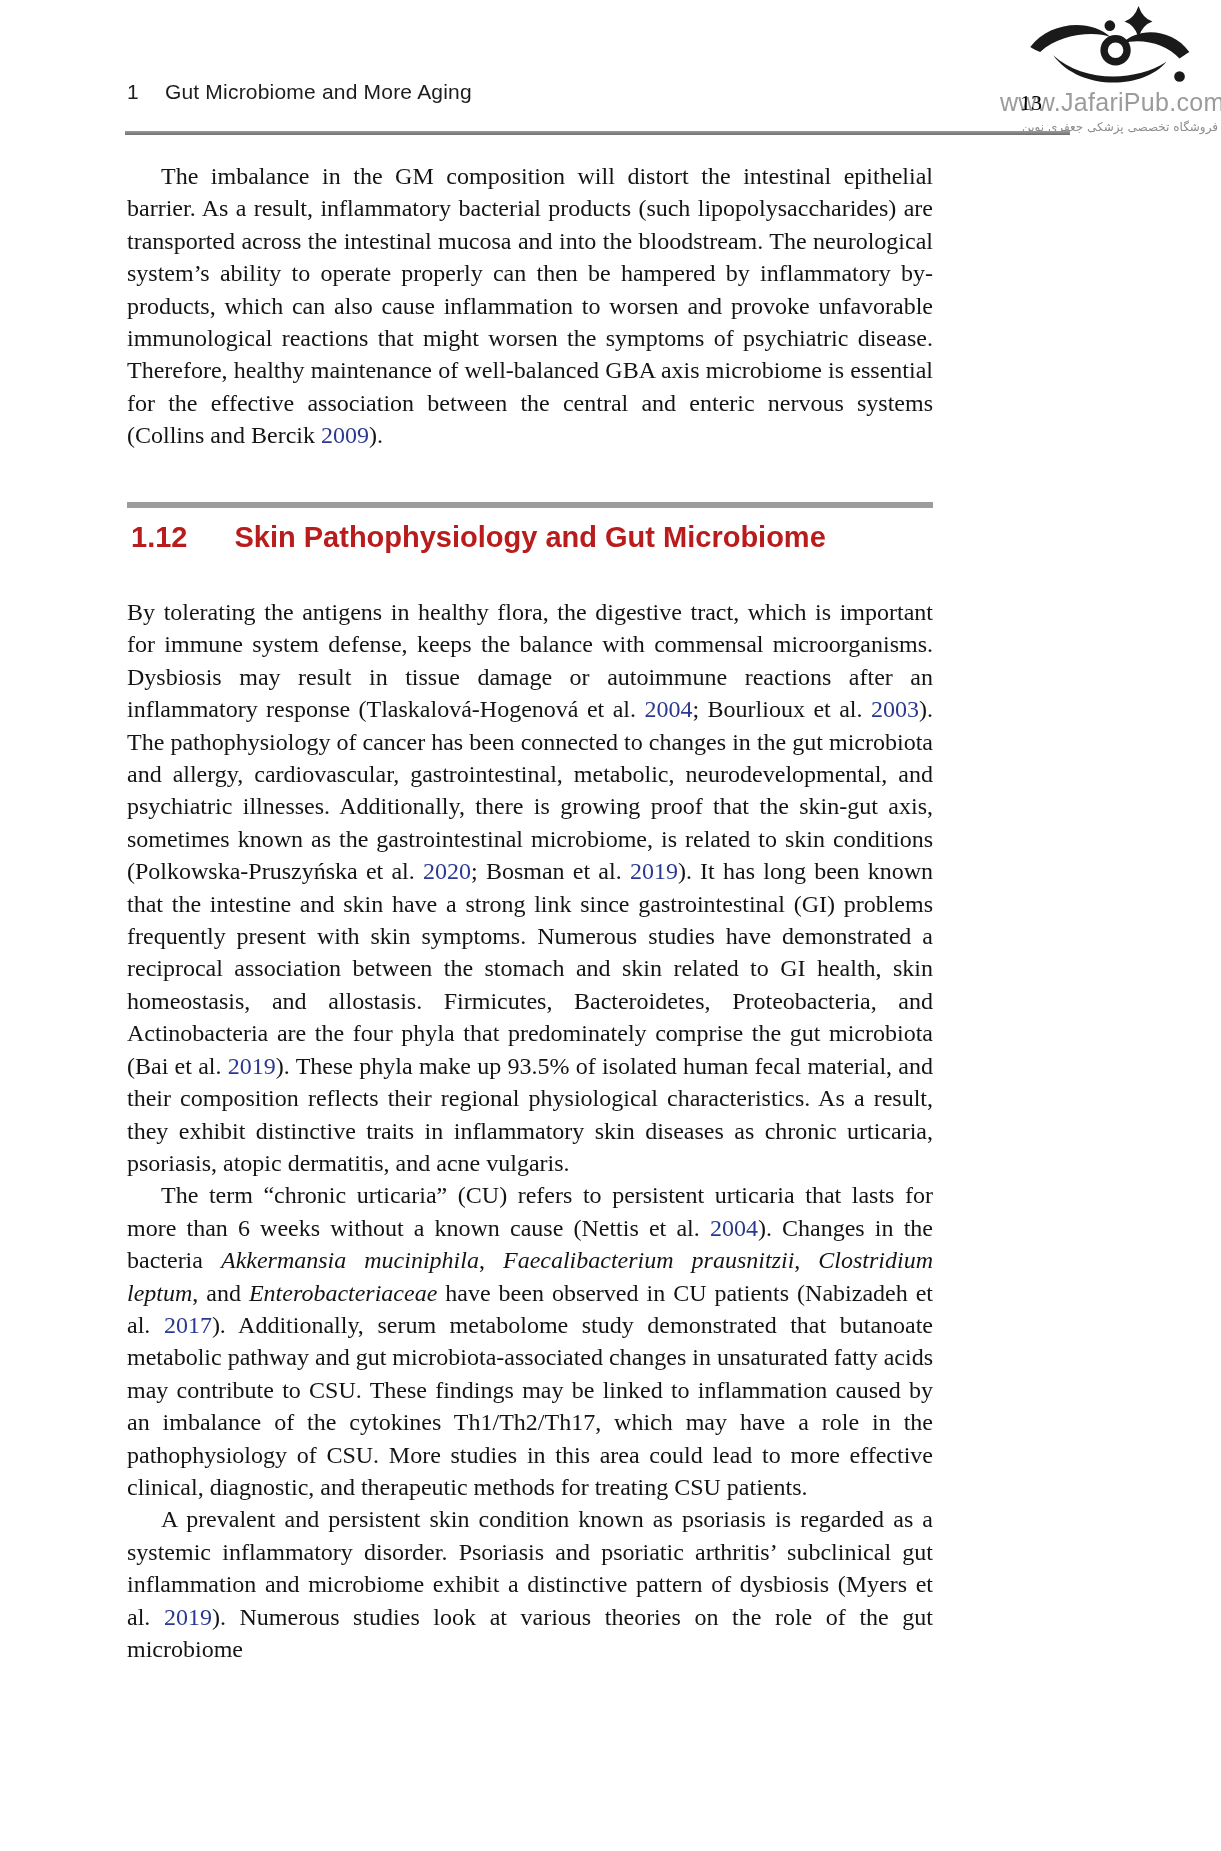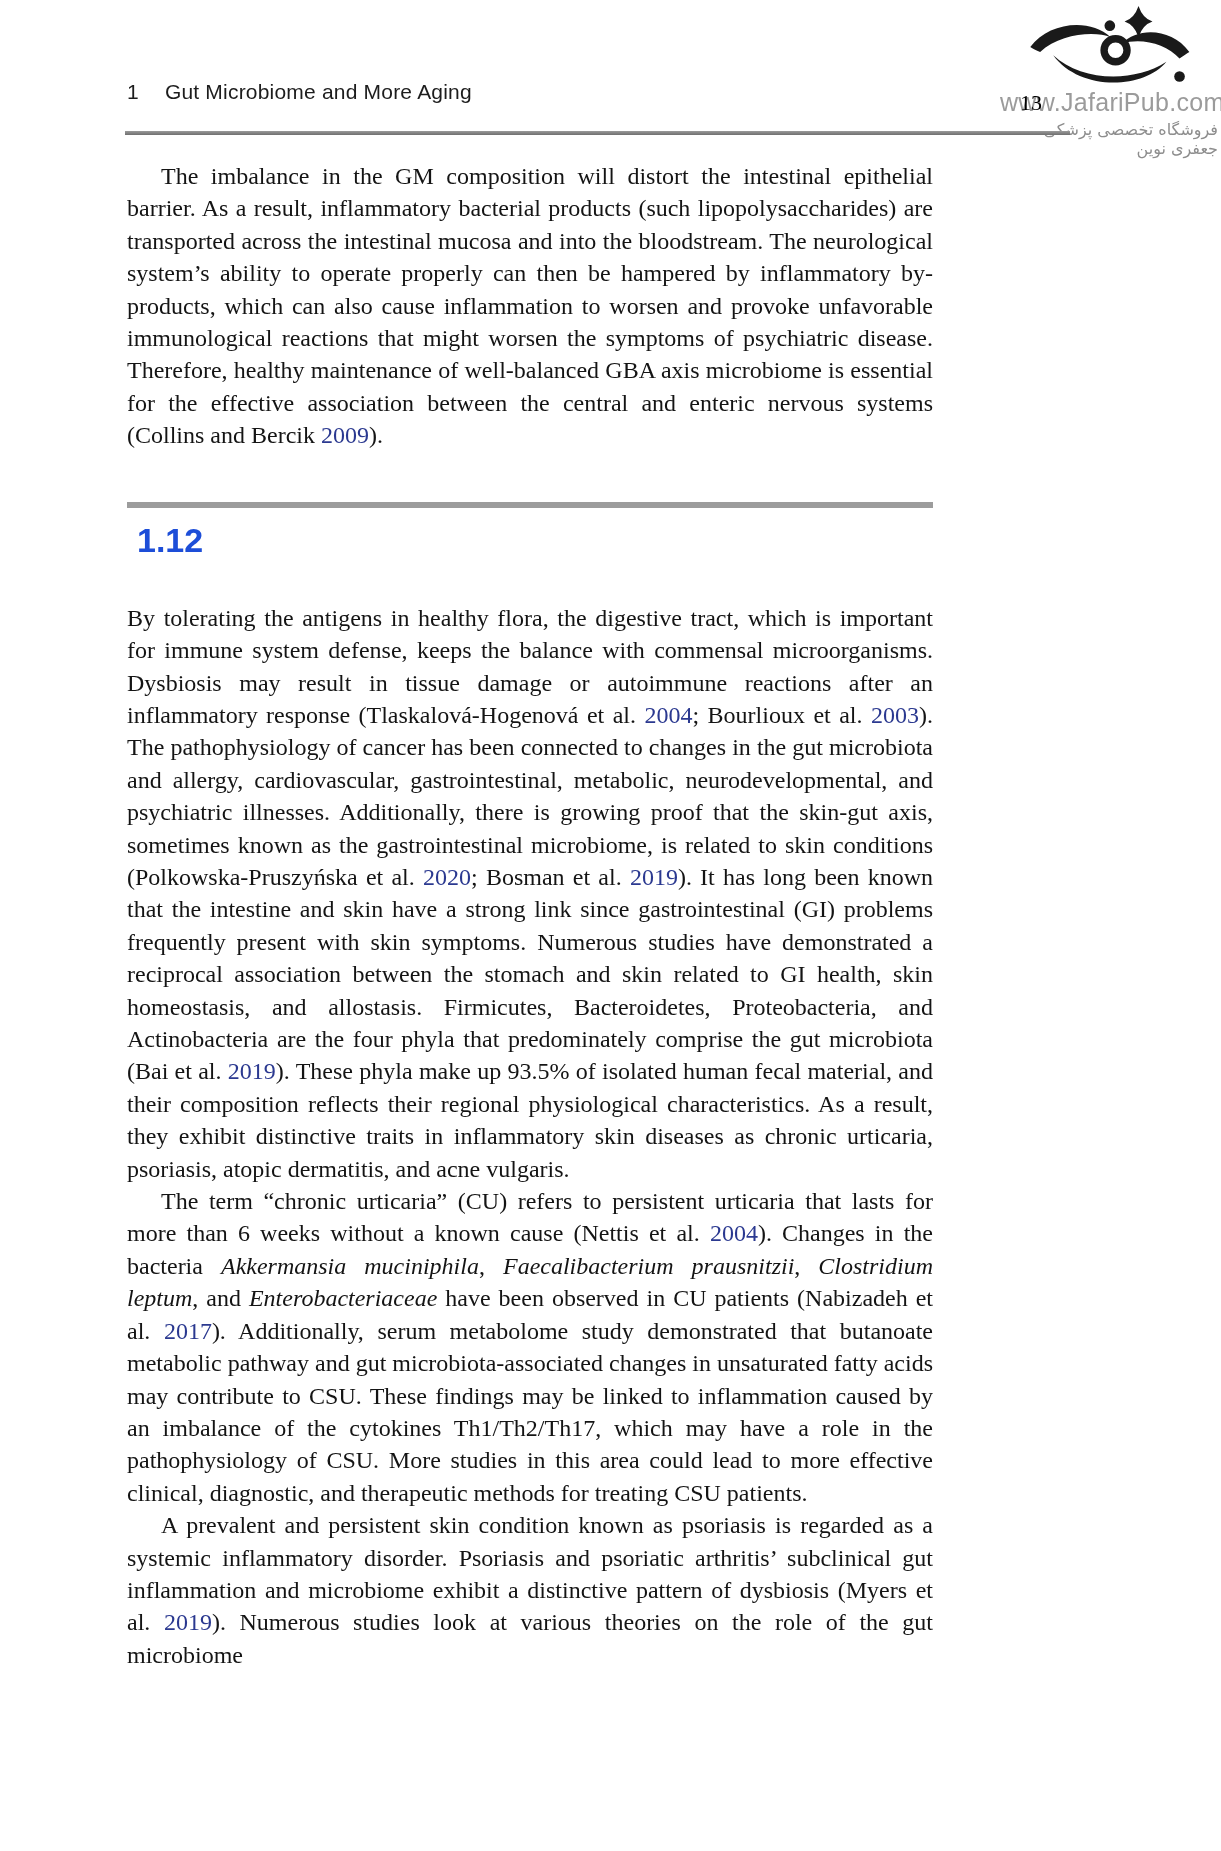--- a/index.html
+++ b/index.html
@@ -19,40 +19,40 @@
     background:linear-gradient(#9a9a9a,#6f6f6f);
   }
   
   .watermark { position:absolute; left:1000px; top:6px; width:218px; text-align:center; }
   .watermark svg { display:block; margin:0 auto; }
   .wm-site {
     font-family:"Liberation Sans", sans-serif; font-size:25px; color:#9b9b9b;
     margin-top:0px; letter-spacing:0.3px;
   }
   .wm-fa {
-    font-family:"DejaVu Sans", sans-serif; font-size:16px; color:#8d8d8d;
+    font-family:"DejaVu Sans", sans-serif; font-size:12px; color:#8d8d8d;
     direction:rtl; text-align:right; margin-top:3px;
   }
   .page-number {
     position:absolute; left:1020px; top:90px; font-size:22px; color:#000;
     z-index:2; font-family:"Liberation Serif", serif;
   }
   
   .body-text {
     position:absolute; left:127px; top:160px; width:806px;
     font-size:24px; line-height:32.4px; text-align:justify;
   }
   .body-text p { margin:0; }
   .body-text p.indent { text-indent:34px; }
   .cite { color:#2b3990; text-decoration:none; cursor:pointer; }
   em.species { font-style:italic; }
   .section-heading { margin:50px 0 42px 0; font-family:"Liberation Sans", sans-serif; }
   .heading-rule { height:6px; background:#9c9c9c; margin-bottom:13px; }
   .section-heading h2 {
-    margin:10px; font-size:34px; font-weight:700; color:#1d4ed8;
+    margin:4px; font-size:29px; font-weight:700; color:#b91c1c;
     display:flex; gap:47px; line-height:1.15; text-align:left;
   }
 </style>
 </head>
 <body>
 
 <div class="page">
 
   <div class="running-header">
     <span>1</span>
@@ -78,20 +78,21 @@
   <div class="page-number">13</div>
 
   <div class="header-rule"></div>
 
   <main class="body-text" id="body-text">
       <p class="indent"><span>The imbalance in the GM composition will distort the intestinal epithelial barrier. As a result, inflammatory bacterial products (such lipopolysaccharides) are transported across the intestinal mucosa and into the bloodstream. The neurological system’s ability to operate properly can then be hampered by inflammatory by-products, which can also cause inflammation to worsen and provoke unfavorable immunological reactions that might worsen the symptoms of psychiatric disease. Therefore, healthy maintenance of well-balanced GBA axis microbiome is essential for the effective association between the central and enteric nervous systems (Collins and Bercik </span><a class="cite">2009</a><span>).</span></p>
       <div class="section-heading">
         <div class="heading-rule"></div>
         <h2>
           <span>1.12</span>
+          <span>Skin Pathophysiology and Gut Microbiome</span>
         </h2>
       </div>
       <p><span>By tolerating the antigens in healthy flora, the digestive tract, which is important for immune system defense, keeps the balance with commensal microorganisms. Dysbiosis may result in tissue damage or autoimmune reactions after an inflammatory response (Tlaskalová-Hogenová et al. </span><a class="cite">2004</a><span>; Bourlioux et al. </span><a class="cite">2003</a><span>). The pathophysiology of cancer has been connected to changes in the gut microbiota and allergy, cardiovascular, gastrointestinal, metabolic, neurodevelopmental, and psychiatric illnesses. Additionally, there is growing proof that the skin-gut axis, sometimes known as the gastrointestinal microbiome, is related to skin conditions (Polkowska-Pruszyńska et al. </span><a class="cite">2020</a><span>; Bosman et al. </span><a class="cite">2019</a><span>). It has long been known that the intestine and skin have a strong link since gastrointestinal (GI) problems frequently present with skin symptoms. Numerous studies have demonstrated a reciprocal association between the stomach and skin related to GI health, skin homeostasis, and allostasis. Firmicutes, Bacteroidetes, Proteobacteria, and Actinobacteria are the four phyla that predominately comprise the gut microbiota (Bai et al. </span><a class="cite">2019</a><span>). These phyla make up 93.5% of isolated human fecal material, and their composition reflects their regional physiological characteristics. As a result, they exhibit distinctive traits in inflammatory skin diseases as chronic urticaria, psoriasis, atopic dermatitis, and acne vulgaris.</span></p>
       <p class="indent"><span>The term “chronic urticaria” (CU) refers to persistent urticaria that lasts for more than 6 weeks without a known cause (Nettis et al. </span><a class="cite">2004</a><span>). Changes in the bacteria </span><em class="species">Akkermansia muciniphila</em><span>, </span><em class="species">Faecalibacterium prausnitzii</em><span>, </span><em class="species">Clostridium leptum</em><span>, and </span><em class="species">Enterobacteriaceae</em><span> have been observed in CU patients (Nabizadeh et al. </span><a class="cite">2017</a><span>). Additionally, serum metabolome study demonstrated that butanoate metabolic pathway and gut microbiota-associated changes in unsaturated fatty acids may contribute to CSU. These findings may be linked to inflammation caused by an imbalance of the cytokines Th1/Th2/Th17, which may have a role in the pathophysiology of CSU. More studies in this area could lead to more effective clinical, diagnostic, and therapeutic methods for treating CSU patients.</span></p>
       <p class="indent"><span>A prevalent and persistent skin condition known as psoriasis is regarded as a systemic inflammatory disorder. Psoriasis and psoriatic arthritis’ subclinical gut inflammation and microbiome exhibit a distinctive pattern of dysbiosis (Myers et al. </span><a class="cite">2019</a><span>). Numerous studies look at various theories on the role of the gut microbiome</span></p>
     </main>
 
 </div>
 
 </body></html>

